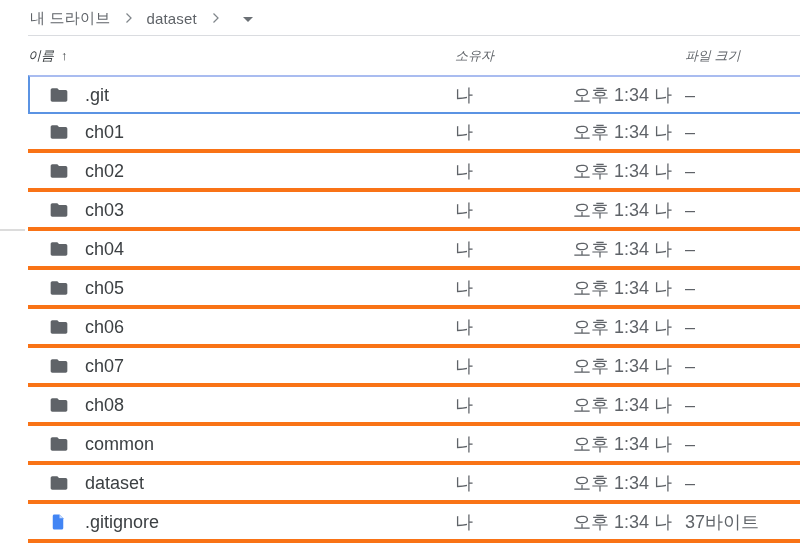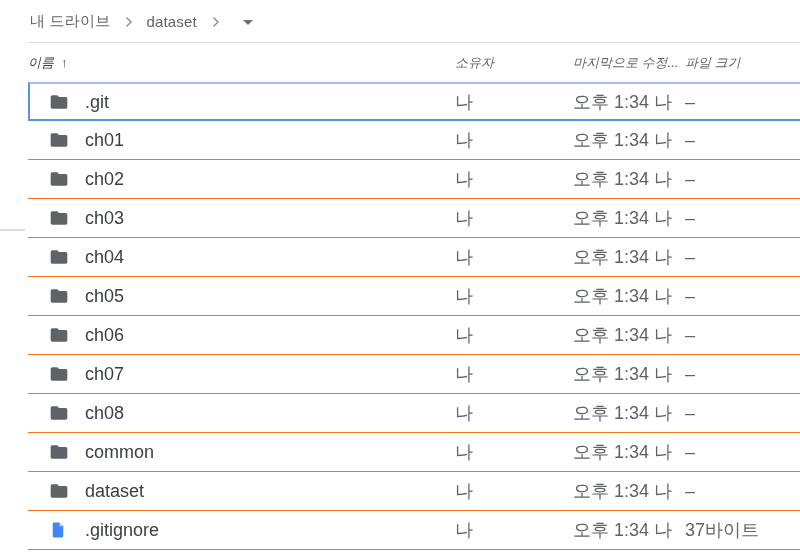--- a/index.html
+++ b/index.html
@@ -5,21 +5,21 @@
   * { box-sizing: border-box; margin: 0; padding: 0; }
   html, body {
     width: 800px; height: 552px;
     background: #ffffff;
     overflow: hidden;
     font-family: "Liberation Sans", "DejaVu Sans", sans-serif;
   }
   
   .breadcrumb-bar {
     position: relative;
-    height: 43px;
+    height: 36px;
     display: flex;
     align-items: center;
     padding-left: 30px;
   }
   .crumb {
     font-size: 15px;
     color: #5f6368;
     letter-spacing: .2px;
     cursor: pointer;
     white-space: nowrap;
@@ -68,21 +68,21 @@
   .sort-arrow {
     font-size: 13px;
     color: #3c4043;
     margin-left: 7px;
   }
   
   .file-list { margin-left: 28px; width: calc(100% - 28px); }
   .row {
     position: relative;
     height: 39px;
-    border-bottom: 1px solid #f97316;
+    border-bottom: 4px solid #f97316;
     background: #fff;
     cursor: pointer;
   }
   .row.selected {
     width: calc(100% + 6px);
     border: 2px solid #5b93e3;
     border-top-color: #a9bcf0;
   }
   .row .cell {
     position: absolute;
@@ -131,21 +131,20 @@
   </span>
   <span class="caret"></span>
   <div class="breadcrumb-divider"></div>
 </div>
 
 <div class="col-header">
   <span class="hcell h-name">
     <span>이름</span><span class="sort-arrow">↑</span>
   </span>
   <span class="hcell h-owner">소유자</span>
-  <span class="hcell h-modified">마지막으로 수정...</span>
   <span class="hcell h-size">파일 크기</span>
 </div>
 
 <div class="file-list">
     <div class="row folder selected">
     <span class="icon-holder folder-icon">
       <svg width="20" height="20" viewBox="0 0 24 24">
           <path fill="#5f6368" d="M10 4H4c-1.1 0-2 .9-2 2v12c0 1.1.9 2 2 2h16c1.1 0 2-.9 2-2V8c0-1.1-.9-2-2-2h-8l-2-2z"></path>
         </svg>
     </span>

